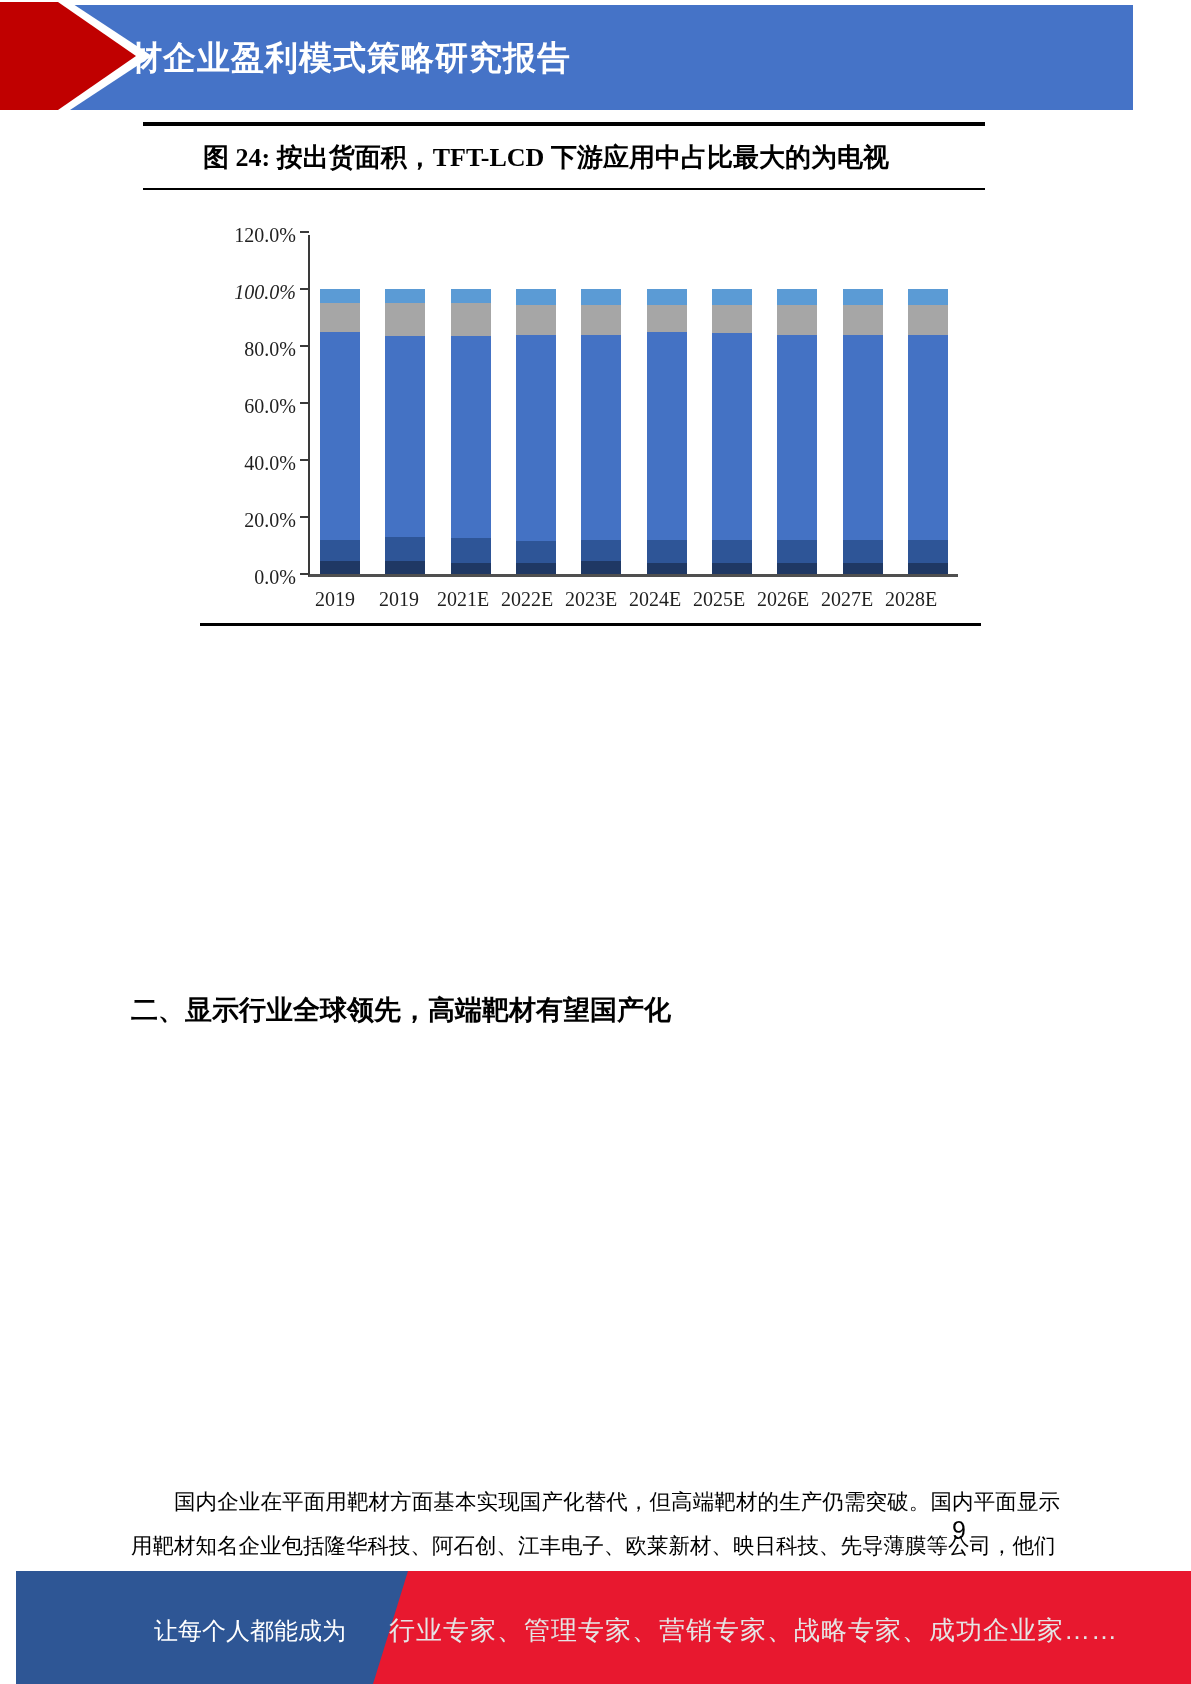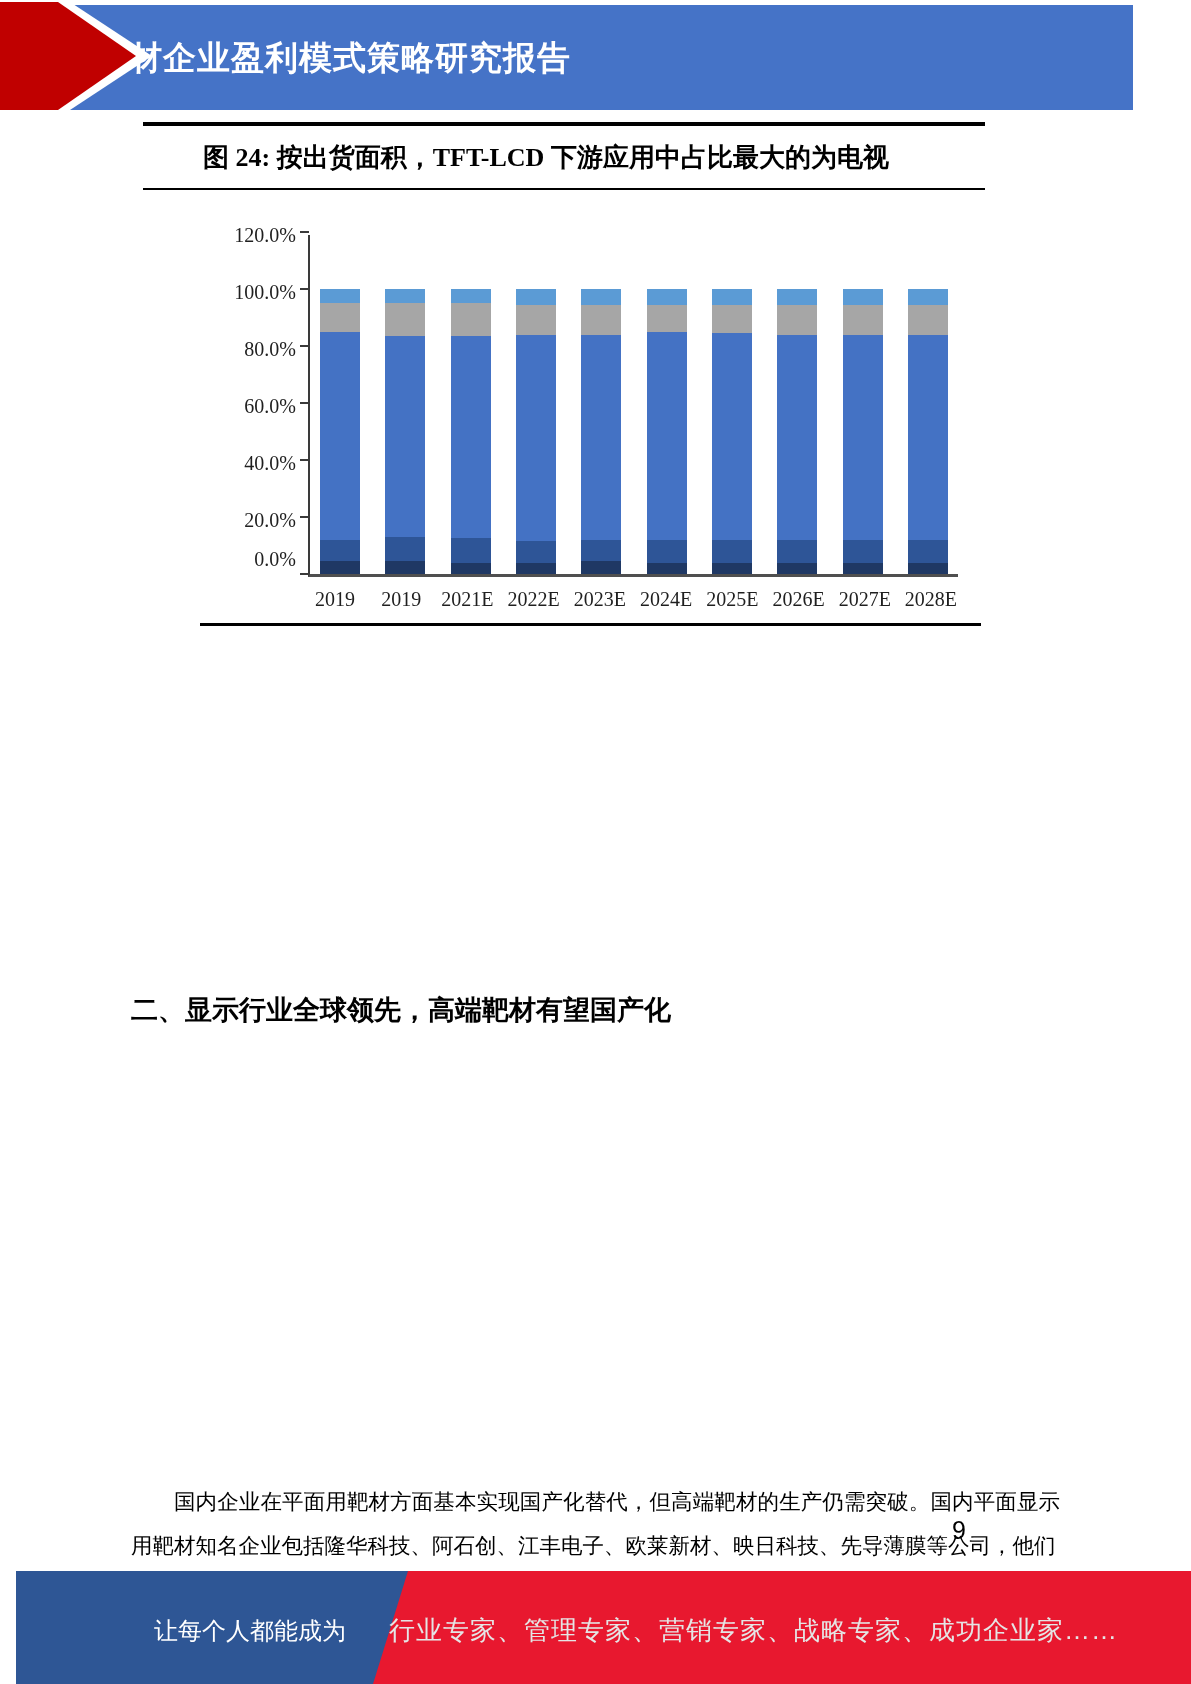--- a/index.html
+++ b/index.html
@@ -24,21 +24,21 @@
   .fig-title{padding:14px 8px 0 60px;font-size:26px;font-weight:bold;color:#000;font-family:"Liberation Serif",serif;}
   .fig-rule{margin-top:13px;height:2px;background:#000;}
   .chart-wrap{position:relative;height:468px;font-family:"Liberation Serif",serif;}
   #plot{position:absolute;left:165px;top:45px;width:650px;height:342px;
     border-left:2px solid var(--axis-color);border-bottom:3px solid #4f4f4f;}
   .bars-row{position:absolute;left:0;bottom:0;width:100%;height:100%;display:flex;
     justify-content:space-between;align-items:flex-end;padding:0 10px;}
   .bar{width:40px;display:flex;flex-direction:column-reverse;}
   .ytick-label{position:absolute;left:45px;width:108px;text-align:right;font-size:20px;color:#1f1f1f;line-height:22px;}
   .ytick-mark{position:absolute;left:-10px;width:9px;height:2px;background:var(--axis-color);}
-  .xlabels{position:absolute;left:160px;top:398px;width:660px;display:flex;justify-content:space-between;}
+  .xlabels{position:absolute;left:160px;top:398px;width:660px;display:flex;justify-content:flex-start;}
   .xlabel{width:64px;text-align:center;font-size:20px;color:#1f1f1f;}
   .legend{position:absolute;left:0;right:0;top:452px;display:flex;justify-content:center;align-items:center;gap:27px;}
   .legend-item{display:flex;align-items:center;gap:7px;}
   .legend-swatch{width:13px;height:13px;display:inline-block;}
   .legend-label{font-size:21px;font-weight:bold;color:#111;}
   .fig-bottom-rule{position:absolute;bottom:0;left:57px;width:781px;height:3px;background:#000;}
 
   
   .para{position:absolute;left:131px;width:929px;font-size:21.5px;line-height:44px;color:#000;
     text-align:justify;text-indent:2em;font-family:"Liberation Serif",serif;}
@@ -67,26 +67,26 @@
   <svg class="banner-arrow" width="160" height="112" viewBox="0 0 160 112">
     <polygon points="0,2 70,2 152,56 70,110 0,110" fill="#ffffff"></polygon>
     <polygon points="0,2 58,2 136,56 58,110 0,110" fill="#C00000"></polygon>
   </svg>
 
   <section class="figure">
     <div class="fig-title">图 24: 按出货面积，TFT-LCD 下游应用中占比最大的为电视</div>
     <div class="fig-rule"></div>
     <div class="chart-wrap">
       <div id="yaxis"></div>
-      <div class="ytick-label" style="top: 358px;">0.0%</div>
+      <div class="ytick-label" style="top: 376px;">0.0%</div>
         <div class="ytick-label" style="top: 319px;">20.0%</div>
         <div class="ytick-label" style="top: 262px;">40.0%</div>
         <div class="ytick-label" style="top: 205px;">60.0%</div>
         <div class="ytick-label" style="top: 148px;">80.0%</div>
-        <div class="ytick-label" style="top: 91px;">100.0%</div>
+        <div class="ytick-label" style="top: 91px; font-style: italic;">100.0%</div>
         <div class="ytick-label" style="top: 34px;">120.0%</div>
         <div id="plot">
         <div class="bars-row" id="barsrow">
             <div class="bar">
               <div style="height: 12.825px; background: rgb(31, 56, 100);"></div>
               <div style="height: 21.375px; background: rgb(46, 85, 151);"></div>
               <div style="height: 208.05px; background: rgb(68, 114, 196);"></div>
               <div style="height: 28.5px; background: rgb(166, 166, 166);"></div>
               <div style="height: 14.25px; background: rgb(91, 155, 213);"></div>
             </div>

